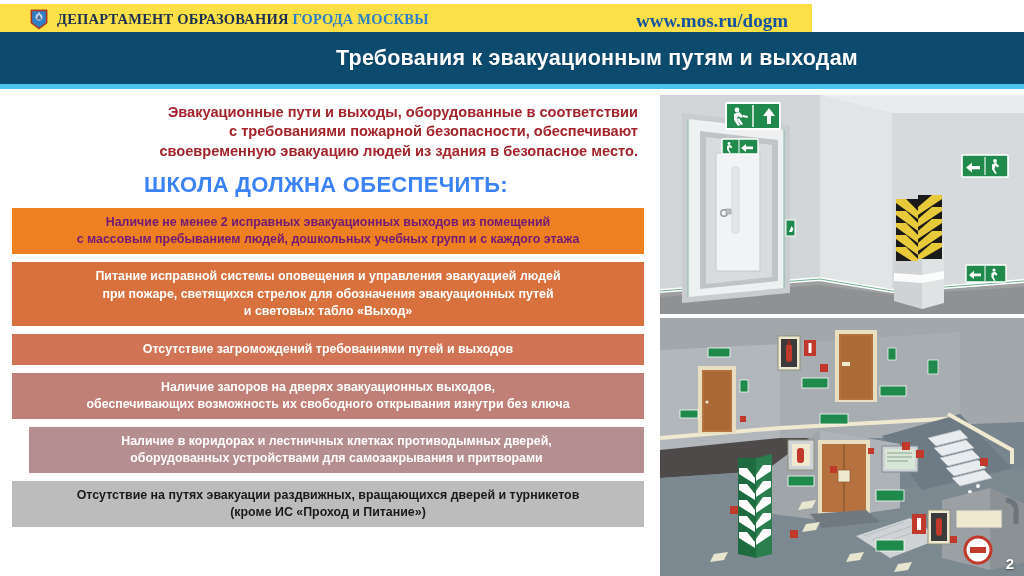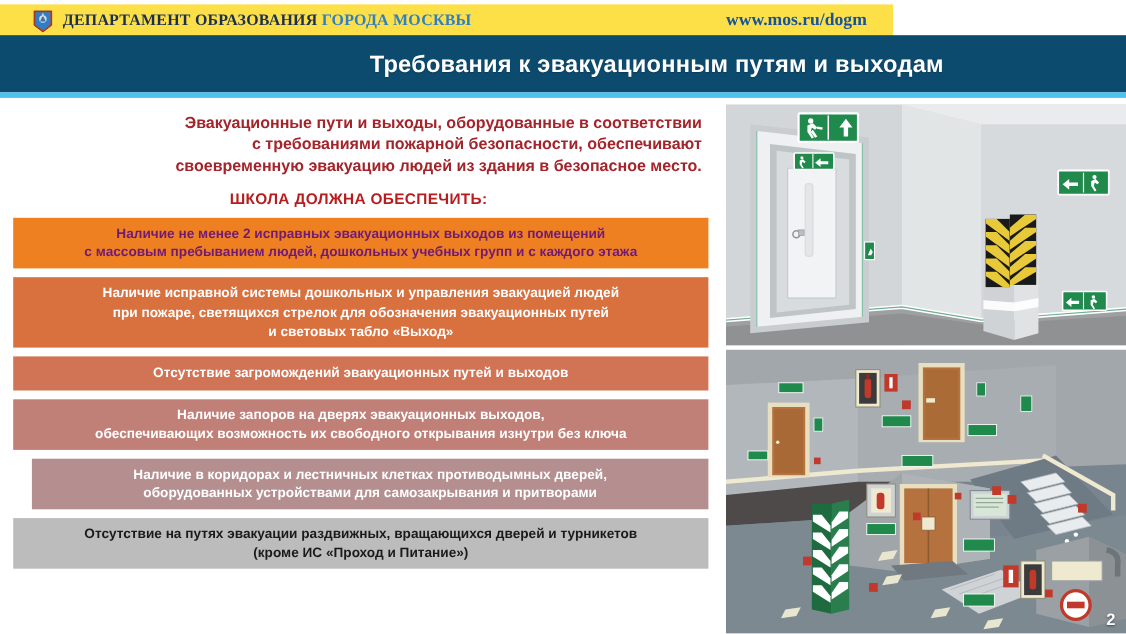--- a/index.html
+++ b/index.html
@@ -24,21 +24,21 @@
   }
   .brand-text{
     font-family:"Liberation Serif","DejaVu Serif",serif;
     font-size:14.5px;font-weight:bold;letter-spacing:.2px;white-space:nowrap;
   }
   .brand-text .t1{color:#1b2f52;}
   .brand-text .t2{color:#2f7fc6;}
   .brand-url{
     position:absolute;right:24px;top:6px;
     font-family:"Liberation Serif","DejaVu Serif",serif;
-    font-size:16px;font-weight:bold;color:#15539e;white-space:nowrap;
+    font-size:19px;font-weight:bold;color:#15539e;white-space:nowrap;
   }
 
   
   .titleband{
     position:absolute;left:0;top:32px;width:1024px;height:52px;
     background:#0c4a6e;
   }
   .titleband .inner{
     position:absolute;left:0;right:0;top:0;bottom:0;
     display:flex;align-items:center;justify-content:center;
@@ -58,22 +58,22 @@
     position:absolute;left:0;top:95px;width:652px;height:481px;
     background:#ffffff;
   }
   .intro{
     margin:8px 14px 0 14px;
     text-align:right;color:#a3242b;
     font-size:14.6px;font-weight:bold;line-height:1.33;
   }
   .intro div{white-space:nowrap;}
   .subhead{
-    margin-top:11px;text-align:center;color:#b91c1c;
-    font-size:14px;font-weight:bold;letter-spacing:.3px;
+    margin-top:11px;text-align:center;color:#3b82f6;
+    font-size:22px;font-weight:bold;letter-spacing:.3px;
   }
 
   .bars{margin-top:10px;padding:0 8px 0 12px;}
   .bar{
     display:flex;align-items:center;justify-content:center;
     text-align:center;margin-bottom:8px;
     font-size:12.4px;font-weight:bold;line-height:1.38;
     padding:6px 10px;box-sizing:border-box;
   }
   .bar span{display:block;}
@@ -141,29 +141,29 @@
 
       <div class="bar b1">
         <div>
           <span>Наличие не менее 2 исправных эвакуационных выходов из помещений</span>
           <span>с массовым пребыванием людей, дошкольных учебных групп и с каждого этажа</span>
         </div>
       </div>
 
       <div class="bar b2">
         <div>
-          <span>Наличие исправной системы дошкольных и управления эвакуацией людей</span>
+          <span>Питание исправной системы оповещения и управления эвакуацией людей</span>
           <span>при пожаре, светящихся стрелок для обозначения эвакуационных путей</span>
           <span>и световых табло «Выход»</span>
         </div>
       </div>
 
       <div class="bar b3">
         <div>
-          <span>Отсутствие загромождений эвакуационных путей и выходов</span>
+          <span>Отсутствие загромождений требованиями путей и выходов</span>
         </div>
       </div>
 
       <div class="bar b4">
         <div>
           <span>Наличие запоров на дверях эвакуационных выходов,</span>
           <span>обеспечивающих возможность их свободного открывания изнутри без ключа</span>
         </div>
       </div>
 

